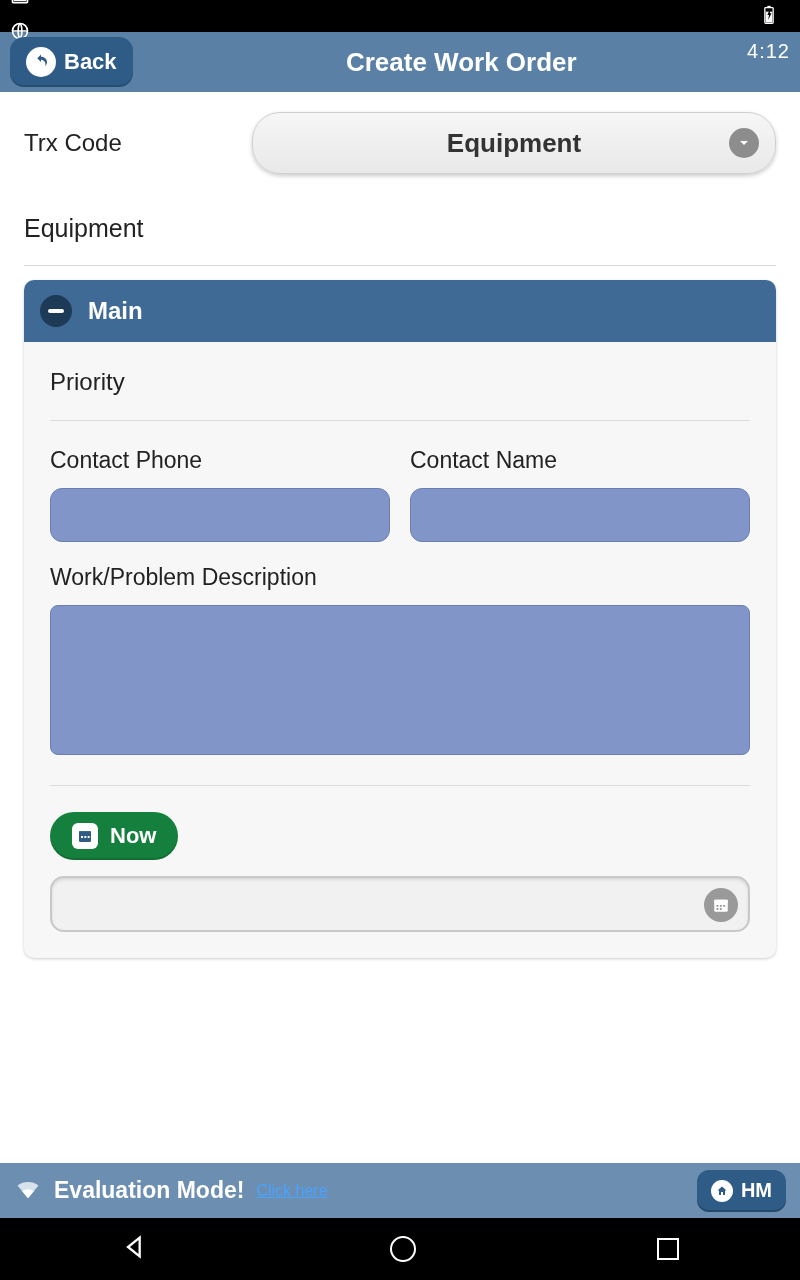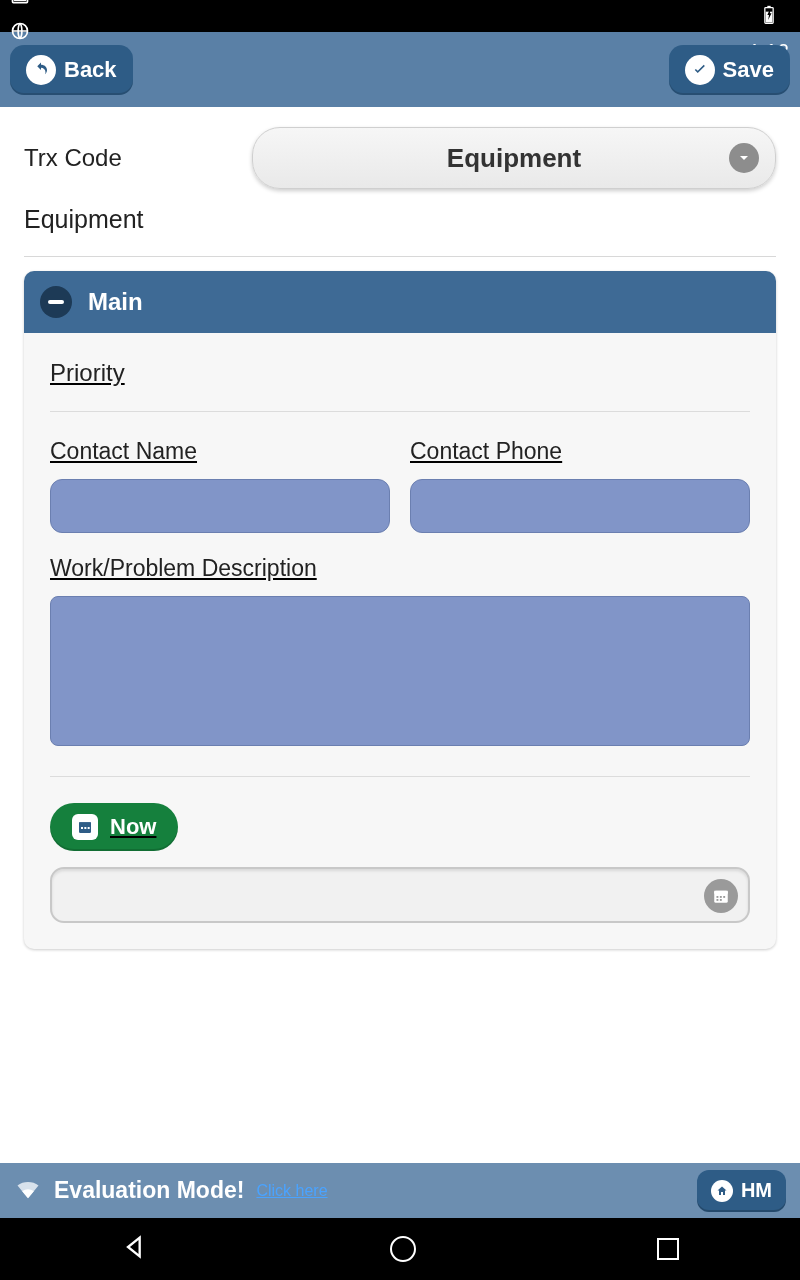--- a/index.html
+++ b/index.html
@@ -3,45 +3,45 @@
 <meta charset="utf-8">
 <style>
   * { box-sizing: border-box; margin: 0; padding: 0; }
   html, body { width: 800px; height: 1280px; font-family: -apple-system, Helvetica, Arial, sans-serif; background:#fff; overflow:hidden; }
   
   .statusbar { background:#000; color:#fff; height:32px; display:flex; align-items:center; justify-content:space-between; padding:0 10px; font-size:18px; }
   .statusbar .left, .statusbar .right { display:flex; align-items:center; gap:10px;flex-direction:column; }
   .statusbar svg { width:20px; height:20px; fill:#fff; }
   .clock { font-size:20px; letter-spacing:1px; }
   
-  .appheader { background:#5a80a6; height:75px; display:flex; align-items:center; justify-content:space-between; padding:0 10px; }
+  .appheader { background:#5a80a6; height:60px; display:flex; align-items:center; justify-content:space-between; padding:0 10px; }
   .headbtn { background:#2e5c86; border-radius:14px; color:#fff; font-weight:bold; font-size:22px; display:flex; align-items:center; gap:8px; padding:10px 16px; box-shadow: inset 0 -2px 0 rgba(0,0,0,.15); cursor:pointer; }
   .headbtn .circ { width:30px; height:30px; border-radius:50%; background:#fff; display:flex; align-items:center; justify-content:center; }
   .headbtn .circ svg { width:18px; height:18px; fill:#2e5c86; }
   .title { color:#fff; font-size:26px; font-weight:bold; text-align:center; flex:1; }
   
   .content { padding:20px 24px 0 24px; }
-  .row { display:flex; align-items:center; gap:18px; margin-bottom:16px;justify-content:space-between; }
+  .row { display:flex; align-items:center; gap:18px; margin-bottom:40px;justify-content:space-between; }
   .lbl { font-size:24px; color:#222; }
   .dropdown { flex:1; background:linear-gradient(#f6f6f6,#e9e9e9); border:1px solid #cfcfcf; border-radius:28px; height:62px; display:flex; align-items:center; justify-content:center; font-size:26px; font-weight:bold; color:#333; position:relative; box-shadow:0 2px 4px rgba(0,0,0,.2); cursor:pointer;}
   .dropdown .chev { position:absolute; right:16px; width:30px; height:30px; border-radius:50%; background:#8d8d8d; display:flex; align-items:center; justify-content:center; }
   .dropdown .chev svg{ width:16px;height:16px;fill:#fff;}
   .eq-label { font-size:25px; color:#222; margin-bottom:22px; }
   .eqrow { display:flex; align-items:center; gap:18px; margin-bottom:24px;}
   .eqinput { flex:1; height:54px; border-radius:27px; border:1px solid #d06b6b; background:#f0a6a6; }
   .findbtn { background:#2e5c86; color:#fff; border-radius:27px; height:54px; padding:0 22px; display:flex; align-items:center; gap:10px; font-size:22px; font-weight:bold; cursor:pointer; box-shadow: inset 0 -2px 0 rgba(0,0,0,.15);}
   .findbtn .mag{ width:32px;height:32px;border-radius:50%;background:#fff;display:flex;align-items:center;justify-content:center;}
   .findbtn .mag svg{width:18px;height:18px;fill:#2e5c86;stroke:#2e5c86;}
   hr.sep { border:none; border-top:1px solid #d8d8d8; margin-bottom:14px;}
   
   .section { margin:0 0 0 0; border-radius:10px; box-shadow:0 1px 3px rgba(0,0,0,.2); background:#f7f7f7; overflow:hidden;}
   .secthead { background:#3e6a95; color:#fff; height:62px; display:flex; align-items:center; gap:16px; padding:0 16px; font-size:24px; font-weight:bold;}
   .secthead .toggle{ width:32px;height:32px;border-radius:50%;background:#1d3a56;display:flex;align-items:center;justify-content:center;}
   .secthead .toggle::before{content:"";width:16px;height:4px;background:#fff;border-radius:2px;}
-  .sectbody { padding:26px;text-decoration:underline; }
+  .sectbody { padding:26px; }
   .formrow { display:flex; align-items:center; gap:18px; margin-bottom:24px;}
   .formrow .lbl{ width:170px;}
   .hr2{ border:none;border-top:1px solid #dcdcdc; margin:6px 0 26px 0;}
   .two-col { display:flex; gap:20px; margin-bottom:22px;}
   .col { flex:1; display:flex; flex-direction:column; gap:14px;}
   .col .lbl{font-size:23px;}
   .tfield { height:54px; background:#8195c8; border:1px solid #6b7fb0; border-radius:12px;}
   .desc-label{font-size:23px;color:#222;margin-bottom:14px;}
   .tarea{ width:100%; height:150px; background:#8195c8; border:1px solid #6b7fb0; border-radius:8px; resize:none;}
   .oos-row{ display:flex; align-items:flex-end; justify-content:space-between; margin-top:10px;}
@@ -107,28 +107,21 @@
 
 <div class="appheader">
   <div class="headbtn">
     <span class="circ">
         <svg viewBox="0 0 24 24">
           <path d="M12 5V2L7 7l5 5V9c3 0 6 2 6 6 0 1-.2 2-.6 2.8C19 16.3 20 14 20 12c0-4-3.6-7-8-7z"></path>
         </svg>
       </span>
     <span>Back</span>
   </div>
-  <div class="headbtn">
-    <span class="circ">
-        <svg viewBox="0 0 24 24">
-          <path d="M9 16l-4-4 1.5-1.5L9 13l8-8L18.5 6.5z"></path>
-        </svg>
-      </span>
-    <span>Save</span>
-  </div>
+  <div class="title">Create Work Order</div>
 </div>
 
 <div class="content">
   <div class="row">
     <div class="lbl" style="width:210px">Trx Code</div>
     <div class="dropdown">
       <span>Equipment</span>
       <span class="chev">
           <svg viewBox="0 0 24 24">
             <path d="M6 9l6 6 6-6z"></path>
@@ -147,25 +140,25 @@
       <span>Main</span>
     </div>
     <div class="sectbody">
       <div class="formrow">
         <div class="lbl">Priority</div>
       </div>
       <hr class="hr2">
 
       <div class="two-col">
         <div class="col">
-          <div class="lbl">Contact Name</div>
+          <div class="lbl">Contact Phone</div>
           <div class="tfield"></div>
         </div>
         <div class="col">
-          <div class="lbl">Contact Phone</div>
+          <div class="lbl">Contact Name</div>
           <div class="tfield"></div>
         </div>
       </div>
 
       <div class="desc-label">Work/Problem Description</div>
       <textarea class="tarea" style=""></textarea>
 
       <hr class="hr2" style="margin-top:26px">
 
       <div class="oos-row">

